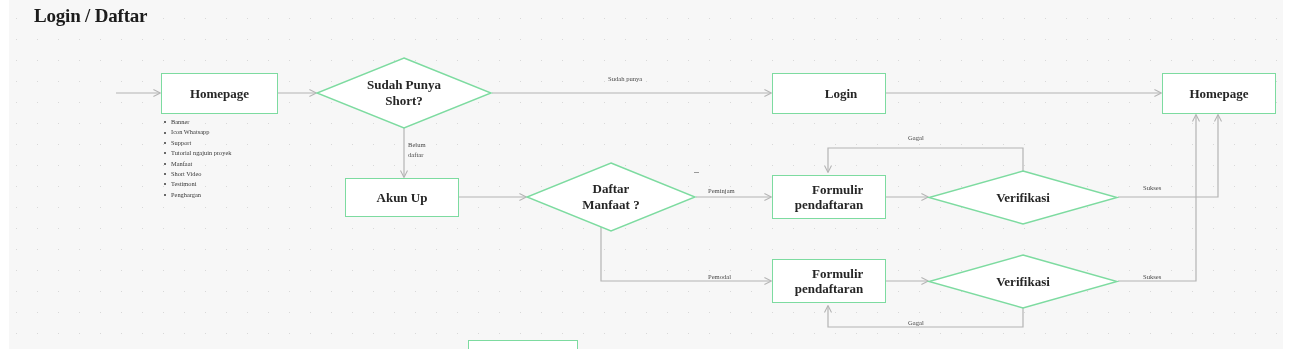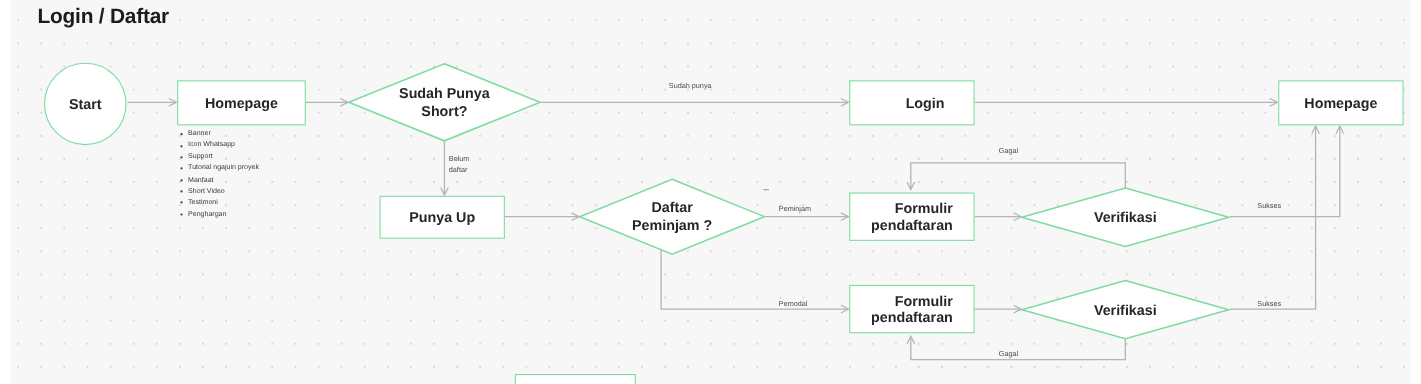--- a/index.html
+++ b/index.html
@@ -9,20 +9,21 @@
     font-family:"Liberation Sans", sans-serif;
   }
   #canvas{
     position:relative;
     width:1292px;height:349px;
     background-color:#f7f7f7;
     background-image:radial-gradient(#d8d8d8 0.9px, transparent 1px);
     background-size:21px 21px;
     background-position:6px 8px;
     overflow:hidden;
+    font-family:Liberation Serif, serif;
   }
   
   .gutter{position:absolute;top:0;height:349px;width:9px;background:#ffffff;}
   .gutter.l{left:0;} .gutter.r{right:0;}
 
   #title{
     position:absolute;left:34px;top:5px;
     font-size:19px;font-weight:bold;color:#1c1c1c;
     letter-spacing:-0.2px;white-space:nowrap;
   }
@@ -121,23 +122,20 @@
       <path d="M1023,172 L1023,148 L828,148 L828,172"></path>
 
       <path d="M1023,306 L1023,327 L828,327 L828,306"></path>
 
       <path d="M1118,197 L1218,197 L1218,115"></path>
 
       <path d="M1118,281 L1196,281 L1196,115"></path>
     </g>
   </svg>
 
-  <div class="node circle" style="left:40px;top:57px;width:75px;height:75px;">
-    <span>Start</span>
-  </div>
 
   <div class="node rect" style="left:161px;top:73px;width:117px;height:41px;">
     <span>Homepage</span>
   </div>
 
   <ul class="bullets" style="left:163px;top:117px;">
     <li>Banner</li>
     <li>Icon Whatsapp</li>
     <li>Support</li>
     <li>Tutorial ngajuin proyek</li>
@@ -161,31 +159,31 @@
 
   <div class="node rect" style="left:772px;top:73px;width:114px;height:41px;padding-left:24px;">
     <span>Login</span>
   </div>
 
   <div class="node rect" style="left:1162px;top:73px;width:114px;height:41px;">
     <span>Homepage</span>
   </div>
 
   <div class="node rect" style="left:345px;top:178px;width:114px;height:39px;">
-    <span>Punya Up</span>
+    <span>Akun Up</span>
   </div>
 
   <div class="diamond-wrap" style="left:526px;top:162px;width:170px;height:70px;">
     <svg width="170" height="70" viewBox="0 0 170 70" xmlns="http://www.w3.org/2000/svg">
       <polygon points="85,1 169,35 85,69 1,35" fill="#ffffff" stroke="#7ddba0" stroke-width="1.4"></polygon>
     </svg>
     <div class="diamond-label">
       <div>
         <div>Daftar</div>
-        <div>Peminjam ?</div>
+        <div>Manfaat ?</div>
       </div>
     </div>
   </div>
   <div class="tickmark" style="left:694px;top:172px;"></div>
 
   <div class="node rect" style="left:772px;top:175px;width:114px;height:44px;">
     <div>
       <div>Formulir</div>
       <div>pendaftaran</div>
     </div>

